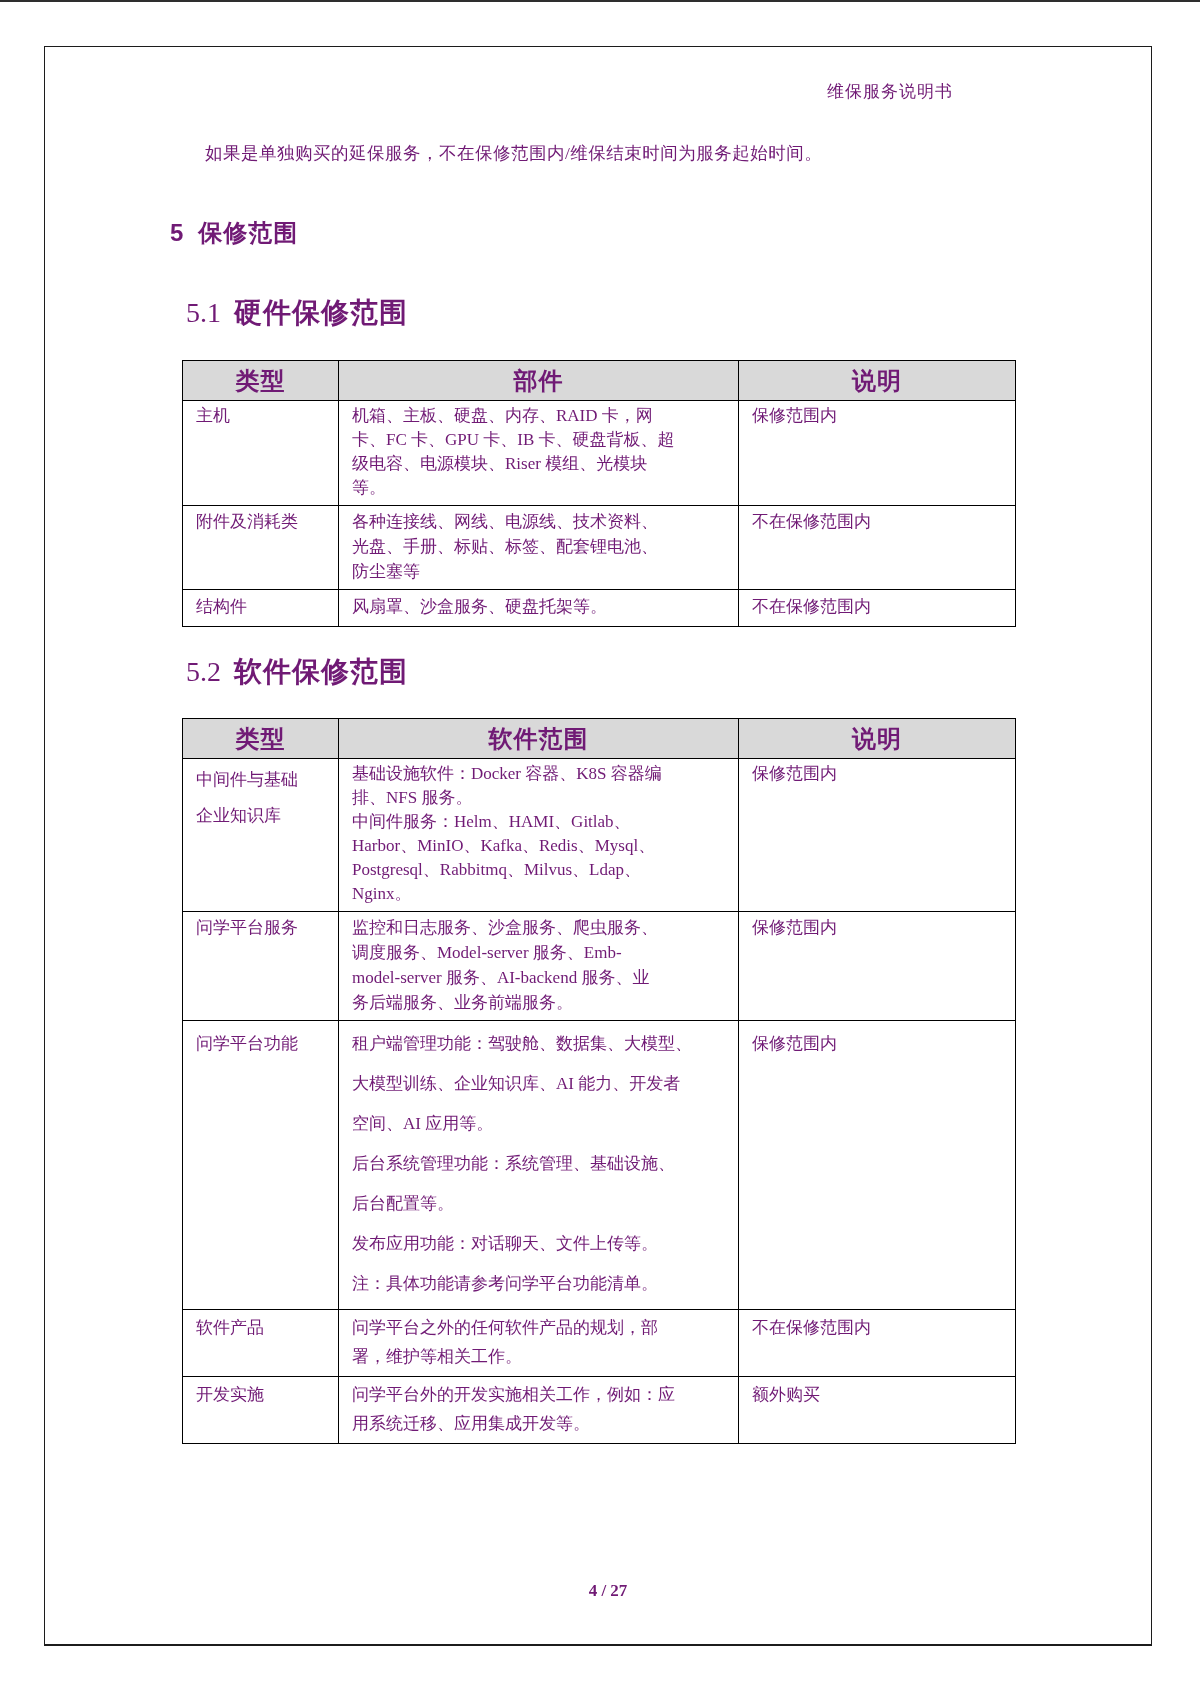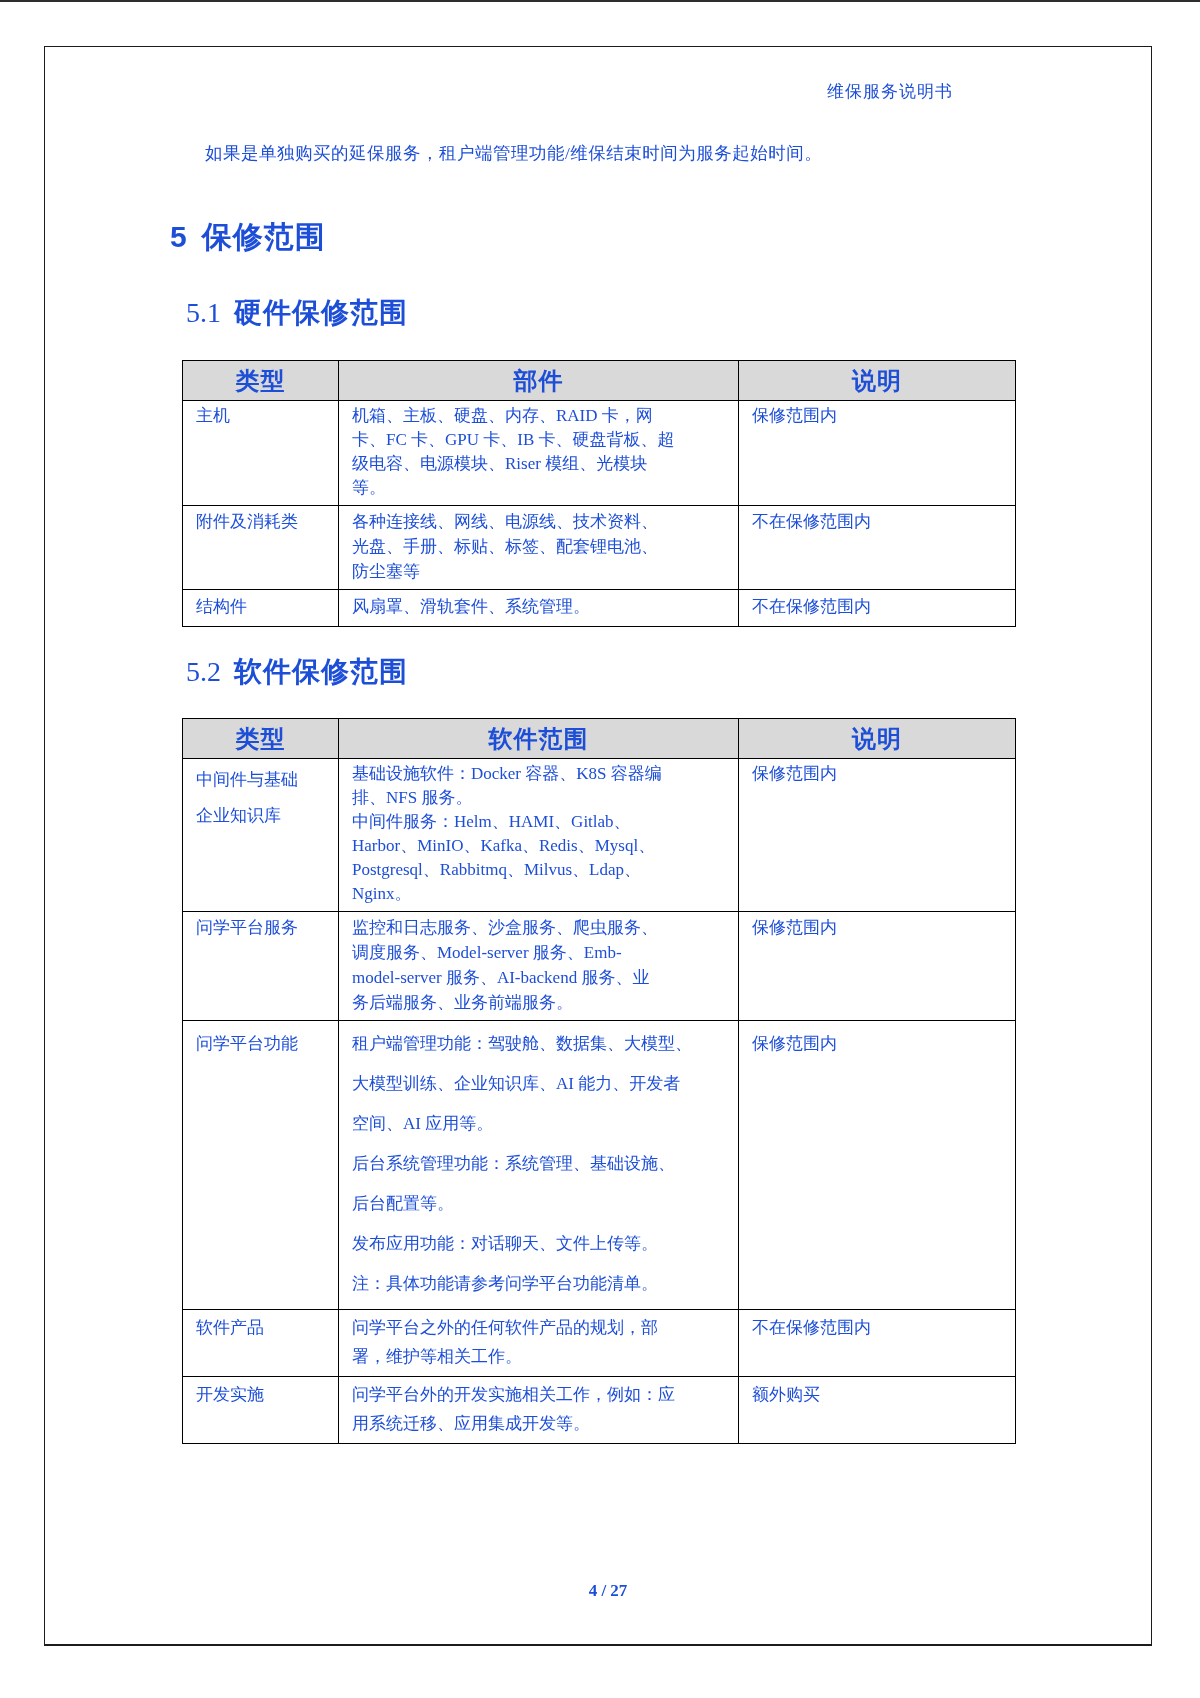--- a/index.html
+++ b/index.html
@@ -1,37 +1,37 @@
 <!DOCTYPE html>
 <html lang="zh"><head>
 <meta charset="utf-8">
 <style>
   html,body{margin:0;padding:0;background:#ffffff;}
   .page{
     position:relative;width:1200px;height:1698px;background:#ffffff;
-    font-family:"Liberation Serif","DejaVu Serif",serif;color:#1d4ed8;
+    font-family:"Liberation Serif","DejaVu Serif",serif;color:#701a75;
     overflow:hidden;
   }
   .top-artifact{position:absolute;top:0;left:0;width:100%;height:2px;background:#2e2e2e;}
   .pborder{
     position:absolute;left:44px;top:46px;width:1108px;height:1600px;
     border:1px solid #1c1c1c;border-bottom-width:2px;box-sizing:border-box;
   }
   .doc-header{
     position:absolute;top:80px;left:0;right:247px;text-align:right;
     font-size:17px;letter-spacing:1px;
   }
   .intro{
     position:absolute;top:140px;left:170px;width:780px;margin:0;
     font-size:17.5px;line-height:26px;text-indent:35px;letter-spacing:0.5px;
   }
   .h1{
     position:absolute;top:217px;left:170px;margin:0;
     font-family:"Liberation Sans","DejaVu Sans",sans-serif;
-    font-size:30px;font-weight:bold;letter-spacing:1px;
+    font-size:24px;font-weight:bold;letter-spacing:1px;
   }
   .h1 .num{margin-right:14px;}
   .h2{
     position:absolute;margin:0;font-size:28px;font-weight:bold;
     font-family:"Liberation Sans","DejaVu Sans",sans-serif;letter-spacing:1px;
   }
   .h2 .num{
     font-family:"Liberation Serif","DejaVu Serif",serif;font-weight:normal;
     margin-right:13px;letter-spacing:0;
   }
@@ -68,21 +68,21 @@
 </style>
 </head>
 <body>
 
 <div class="page">
   <div class="top-artifact"></div>
   <div class="pborder"></div>
 
   <div class="doc-header">维保服务说明书</div>
 
-  <p class="intro">如果是单独购买的延保服务，租户端管理功能/维保结束时间为服务起始时间。</p>
+  <p class="intro">如果是单独购买的延保服务，不在保修范围内/维保结束时间为服务起始时间。</p>
 
   <h1 class="h1">
     <span class="num">5</span><span>保修范围</span>
   </h1>
 
   <h2 class="h2 h2-51">
     <span class="num">5.1</span><span>硬件保修范围</span>
   </h2>
 
   <table class="doc-table t1">
@@ -109,21 +109,21 @@
       </tr>
       <tr class="r-lh25">
         <td>附件及消耗类</td>
         <td>各种连接线、网线、电源线、技术资料、
 光盘、手册、标贴、标签、配套锂电池、
 防尘塞等</td>
         <td class="note">不在保修范围内</td>
       </tr>
       <tr class="r-lh28">
         <td>结构件</td>
-        <td>风扇罩、滑轨套件、系统管理。</td>
+        <td>风扇罩、沙盒服务、硬盘托架等。</td>
         <td class="note">不在保修范围内</td>
       </tr>
     </tbody>
   </table>
 
   <h2 class="h2 h2-52">
     <span class="num">5.2</span><span>软件保修范围</span>
   </h2>
 
   <table class="doc-table t2">

